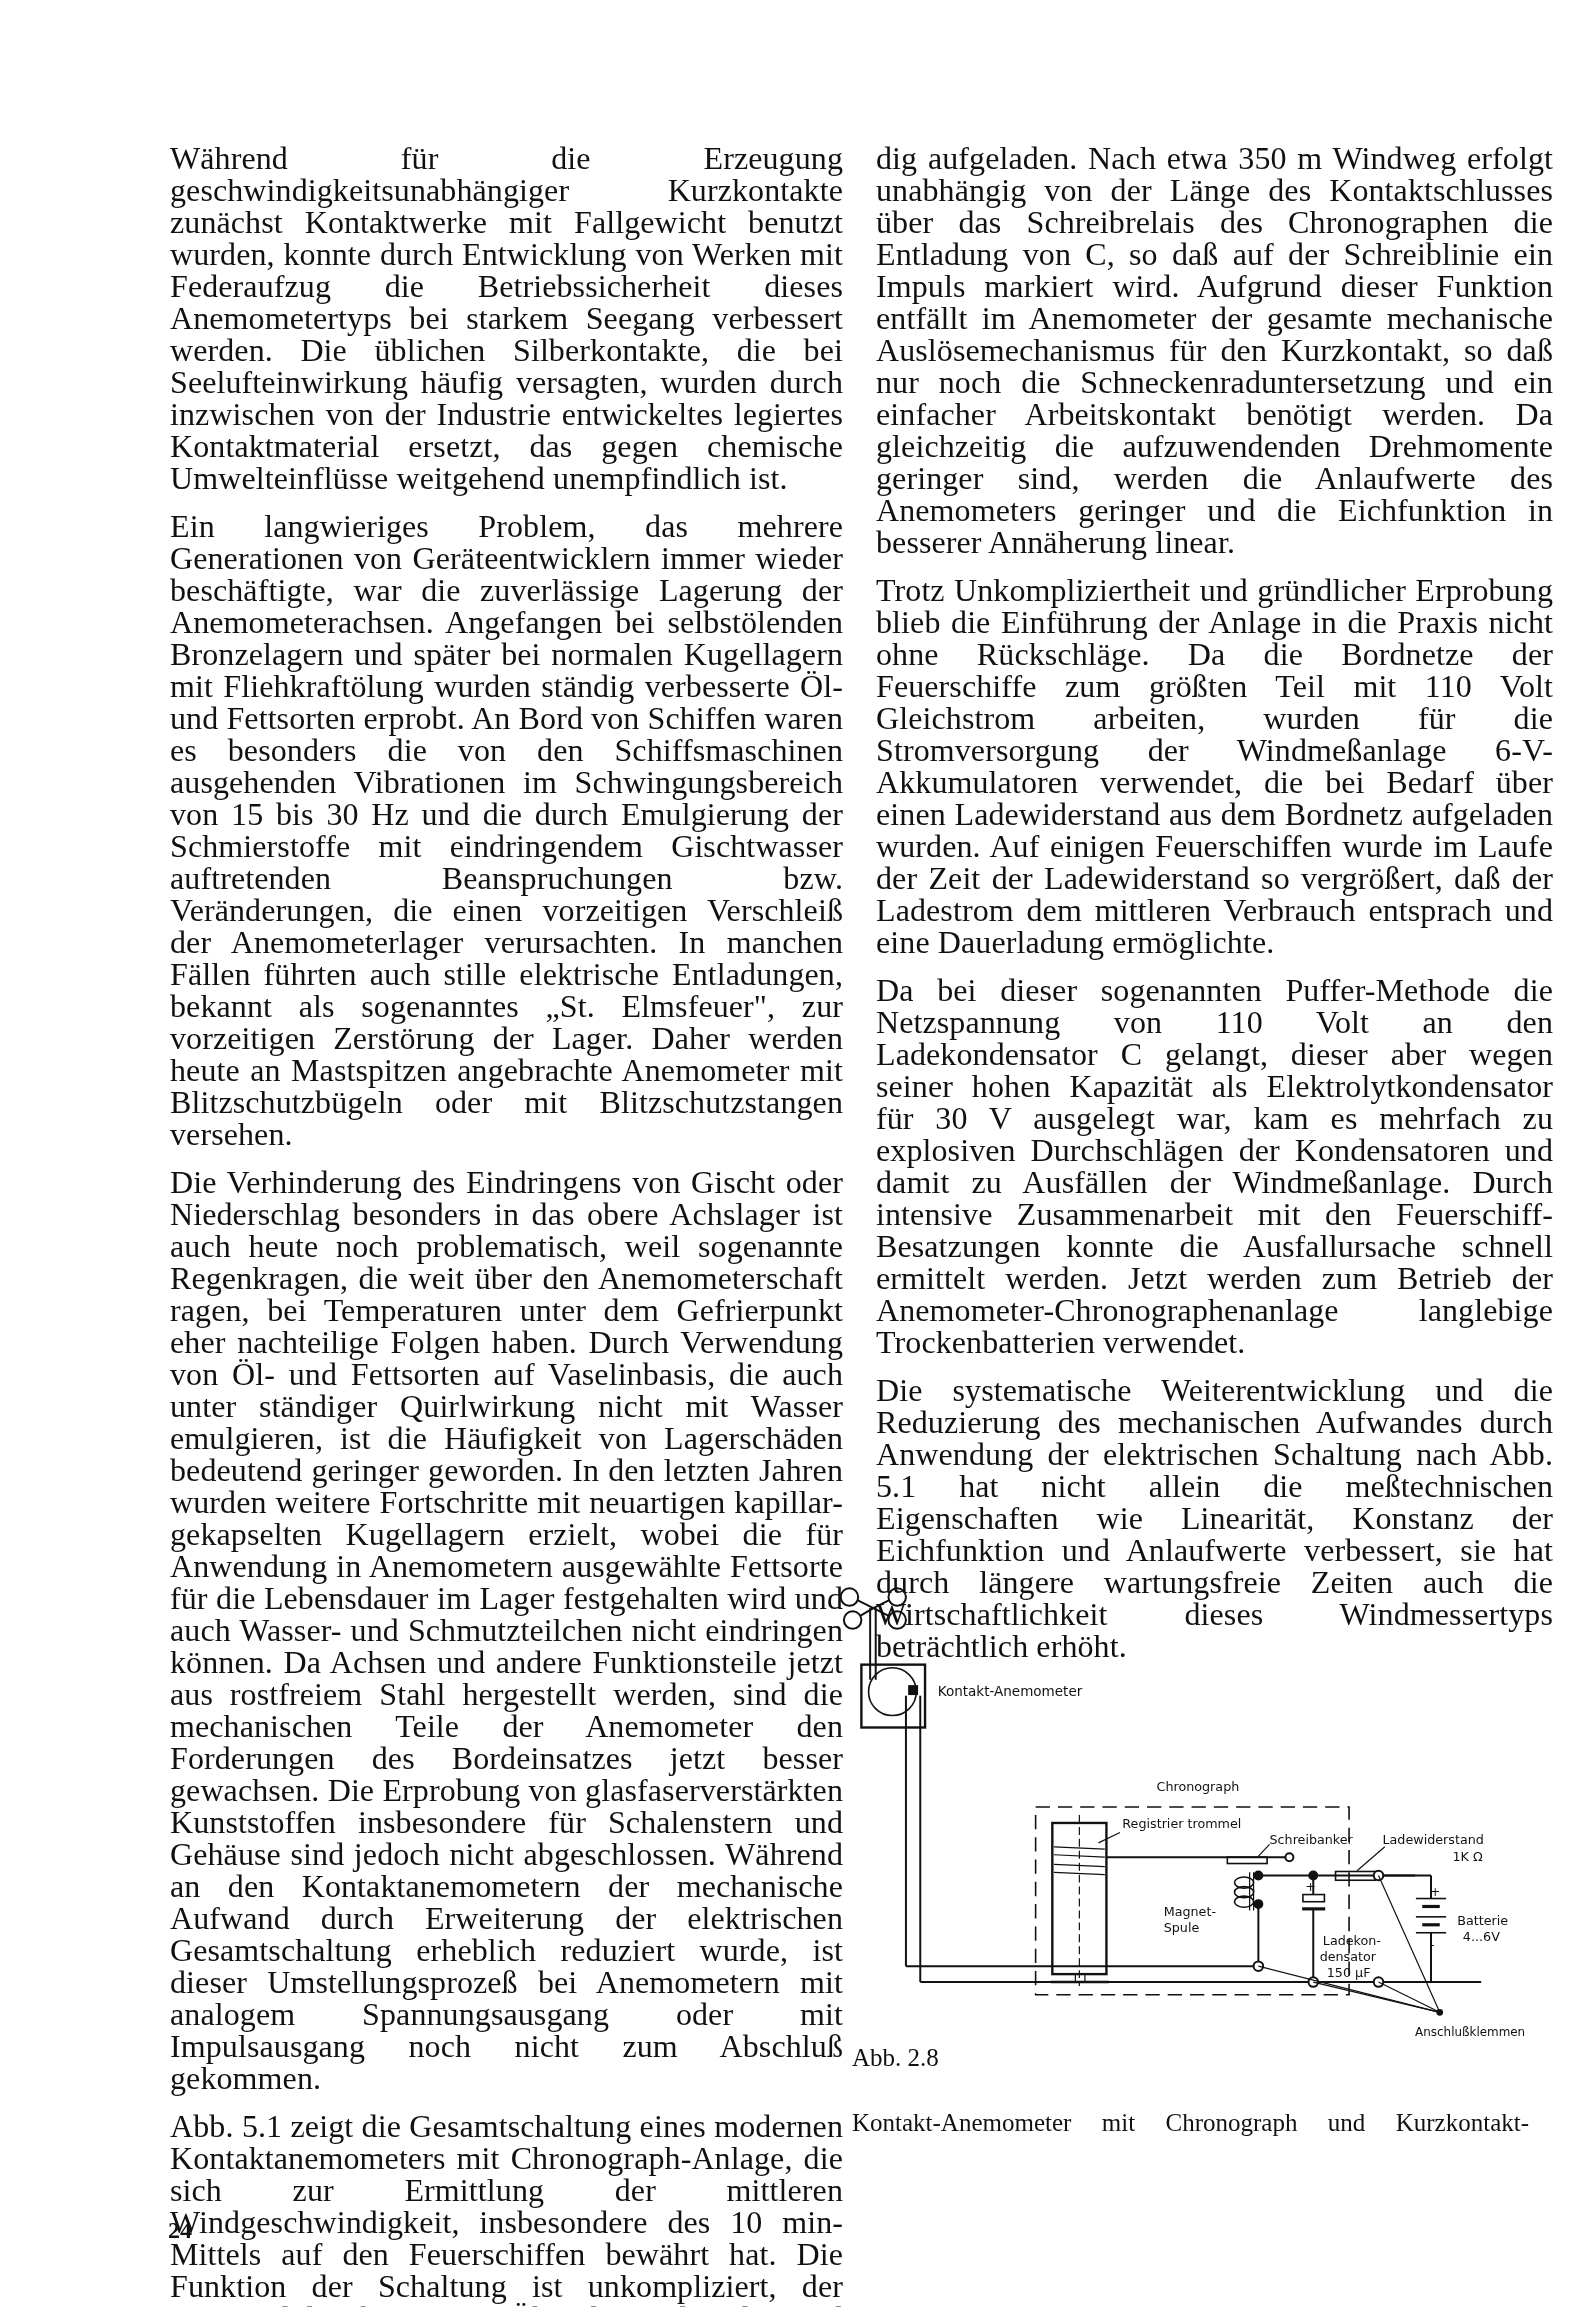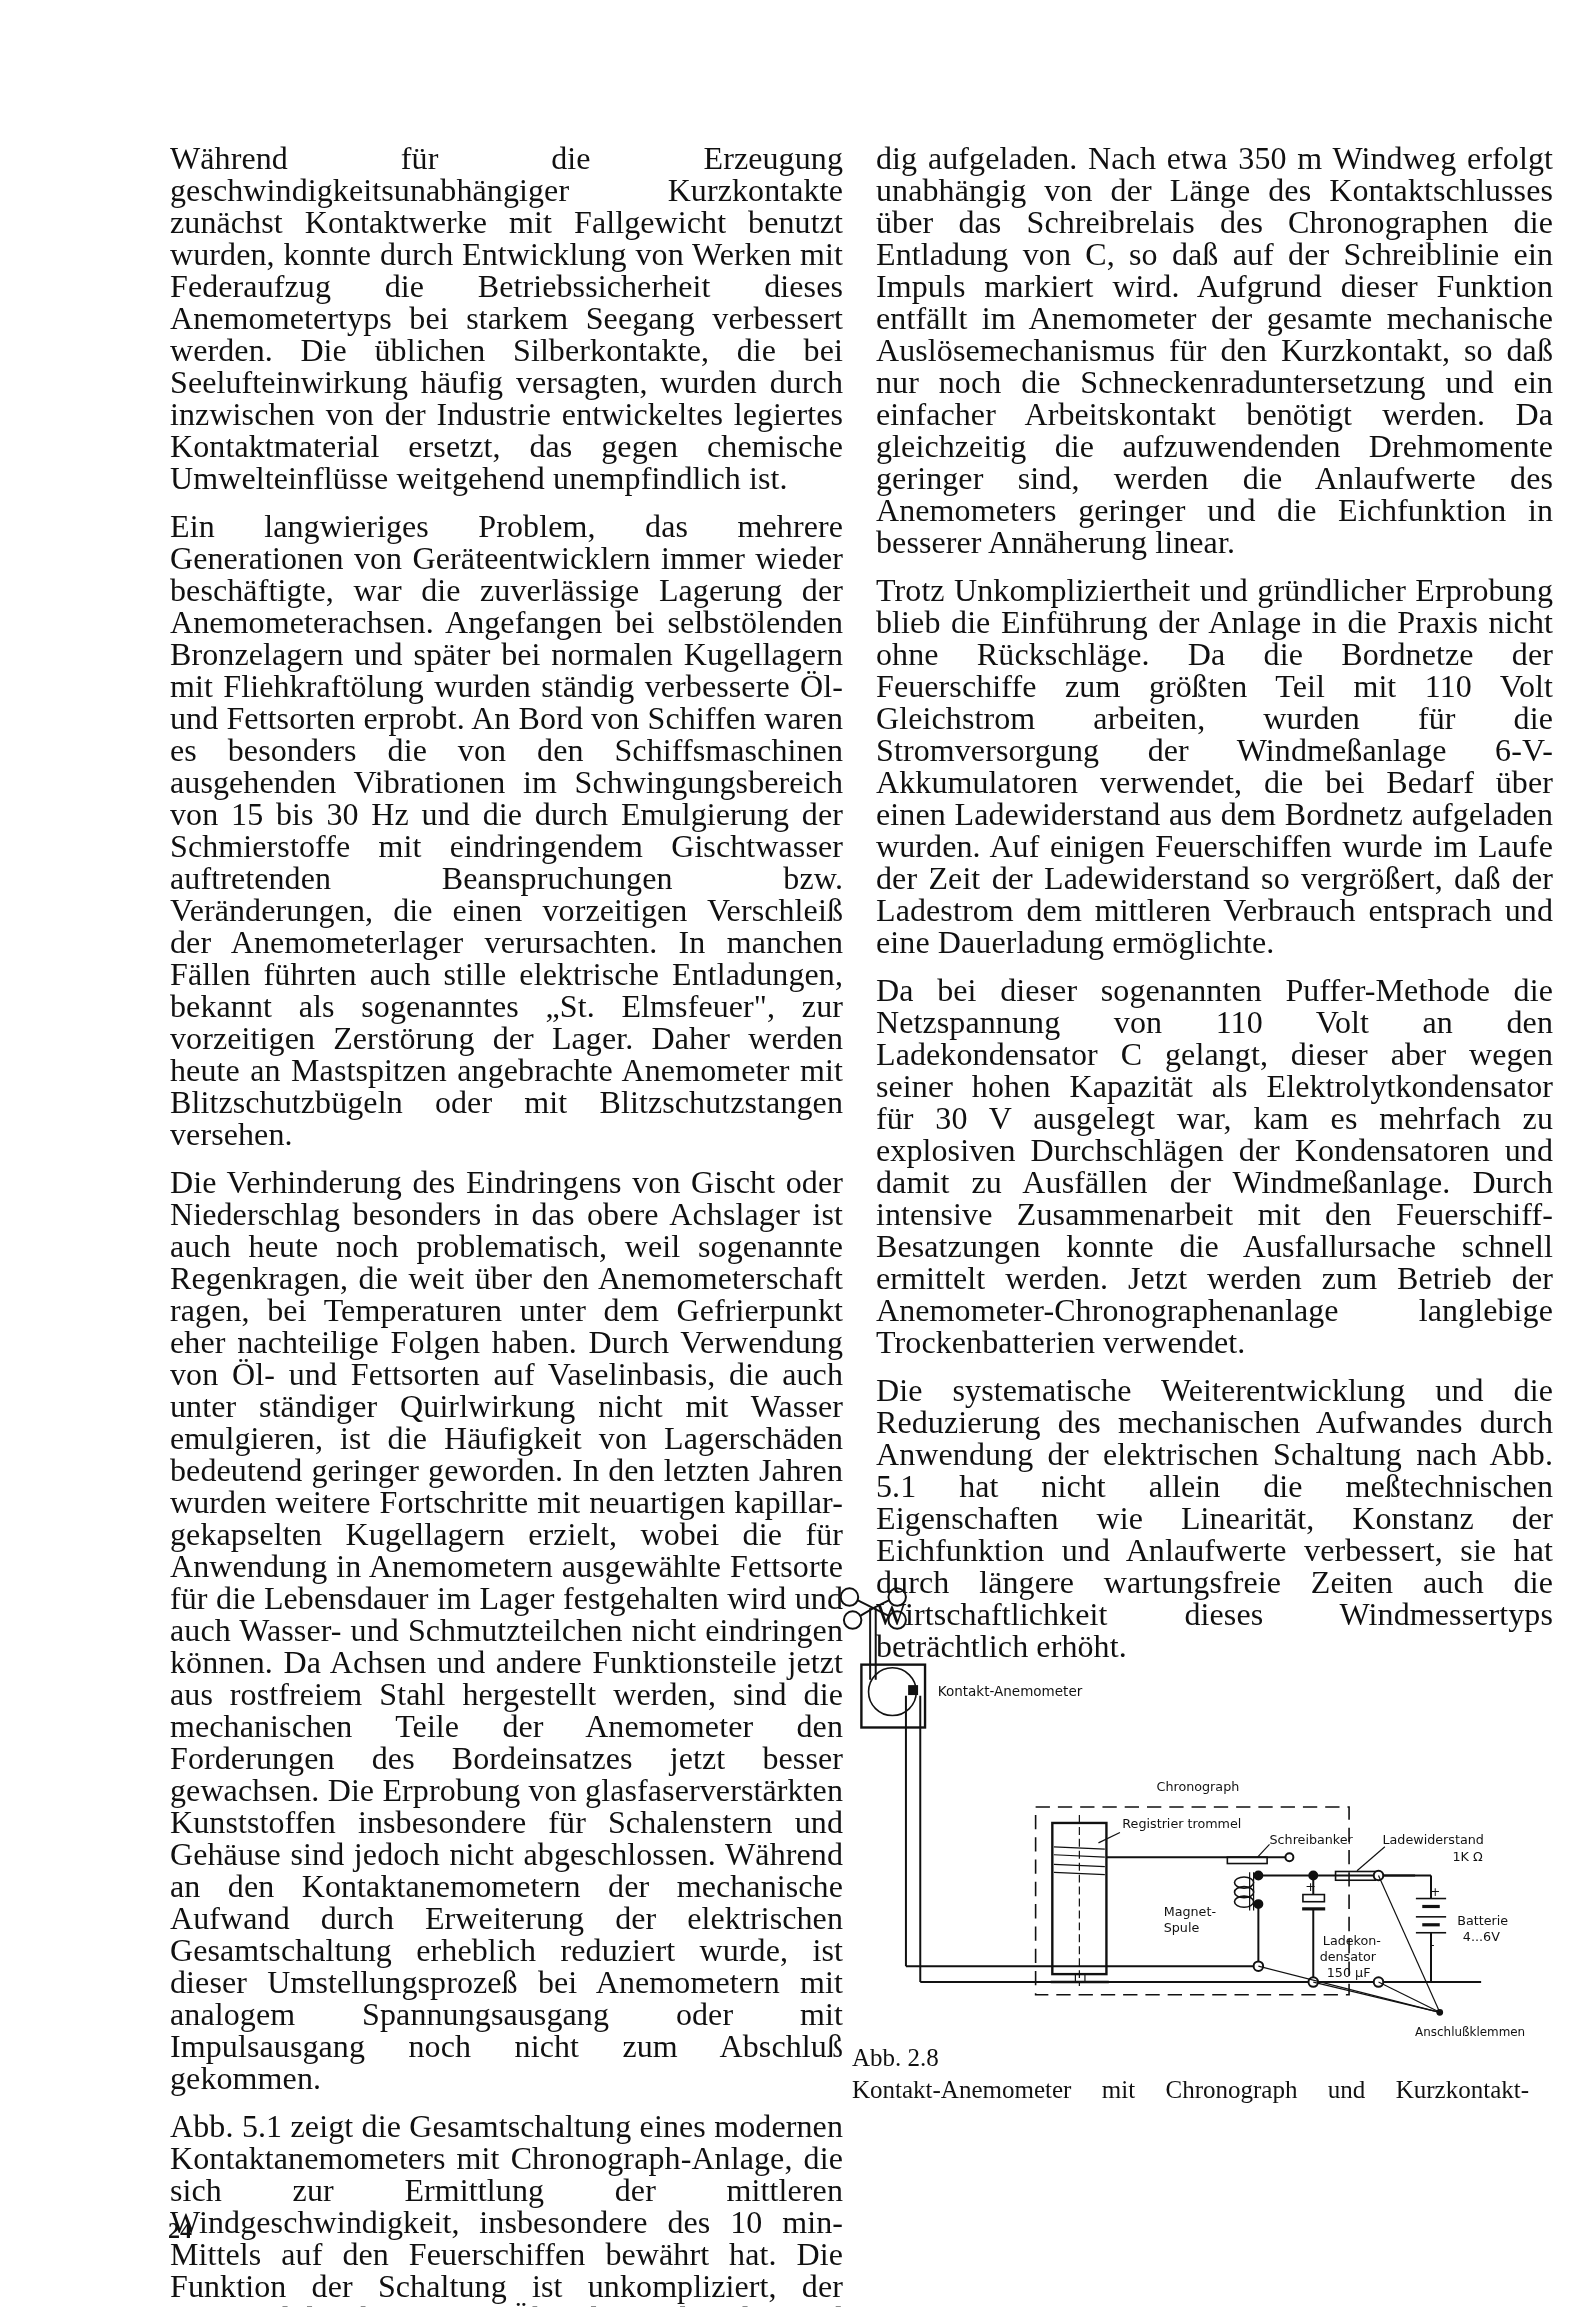--- a/index.html
+++ b/index.html
@@ -10,21 +10,21 @@
   #col-left { left:170px; }
   #col-right { left:852px; width:677px;margin-left:24px; }
   .para { margin:0 0 16px 0; }
   .page-number { position:absolute; left:168px; top:2173px; font-size:24px; font-weight:bold;
                  font-family:"Liberation Serif",serif;margin-top:44px; }
   .figure { position:absolute; left:824px; top:1576px; width:716px; height:478px; }
   .figure svg { width:716px; height:478px; display:block; }
   .figure text { font-family:"DejaVu Sans","Liberation Sans",sans-serif; fill:#111; }
   .caption { position:absolute; left:852px; top:2042px; width:677px; font-size:25px; line-height:32px;
              font-family:"Liberation Serif",serif; }
-  .caption .line2 { text-align:justify; text-align-last:justify; }
+  .caption .line2 { text-align:justify; text-align-last:justify;margin-top:33px; }
 </style>
 </head>
 <body>
 
 <div id="col-left" class="col">
   <p class="para">Während für die Erzeugung geschwindigkeitsunabhängiger Kurzkontakte zunächst Kontaktwerke mit Fallgewicht benutzt wurden, konnte durch Entwicklung von Werken mit Federaufzug die Betriebssicherheit dieses Anemometertyps bei starkem Seegang verbessert werden. Die üblichen Silberkontakte, die bei Seelufteinwirkung häufig versagten, wurden durch inzwischen von der Industrie entwickeltes legiertes Kontaktmaterial ersetzt, das gegen chemische Umwelteinflüsse weitgehend unempfindlich ist.</p>
   <p class="para">Ein langwieriges Problem, das mehrere Generationen von Geräteentwicklern immer wieder beschäftigte, war die zuverlässige Lagerung der Anemometerachsen. Angefangen bei selbstölenden Bronzelagern und später bei normalen Kugellagern mit Fliehkraftölung wurden ständig verbesserte Öl- und Fettsorten erprobt. An Bord von Schiffen waren es besonders die von den Schiffsmaschinen ausgehenden Vibrationen im Schwingungsbereich von 15 bis 30 Hz und die durch Emulgierung der Schmierstoffe mit eindringendem Gischtwasser auftretenden Beanspruchungen bzw. Veränderungen, die einen vorzeitigen Verschleiß der Anemometerlager verursachten. In manchen Fällen führten auch stille elektrische Entladungen, bekannt als sogenanntes „St. Elmsfeuer", zur vorzeitigen Zerstörung der Lager. Daher werden heute an Mastspitzen angebrachte Anemometer mit Blitzschutzbügeln oder mit Blitzschutzstangen versehen.</p>
   <p class="para">Die Verhinderung des Eindringens von Gischt oder Niederschlag besonders in das obere Achslager ist auch heute noch problematisch, weil sogenannte Regenkragen, die weit über den Anemometerschaft ragen, bei Temperaturen unter dem Gefrierpunkt eher nachteilige Folgen haben. Durch Verwendung von Öl- und Fettsorten auf Vaselinbasis, die auch unter ständiger Quirlwirkung nicht mit Wasser emulgieren, ist die Häufigkeit von Lagerschäden bedeutend geringer geworden. In den letzten Jahren wurden weitere Fortschritte mit neuartigen kapillar-gekapselten Kugellagern erzielt, wobei die für Anwendung in Anemometern ausgewählte Fettsorte für die Lebensdauer im Lager festgehalten wird und auch Wasser- und Schmutzteilchen nicht eindringen können. Da Achsen und andere Funktionsteile jetzt aus rostfreiem Stahl hergestellt werden, sind die mechanischen Teile der Anemometer den Forderungen des Bordeinsatzes jetzt besser gewachsen. Die Erprobung von glasfaserverstärkten Kunststoffen insbesondere für Schalenstern und Gehäuse sind jedoch nicht abgeschlossen. Während an den Kontaktanemometern der mechanische Aufwand durch Erweiterung der elektrischen Gesamtschaltung erheblich reduziert wurde, ist dieser Umstellungsprozeß bei Anemometern mit analogem Spannungsausgang oder mit Impulsausgang noch nicht zum Abschluß gekommen.</p>
   <p class="para">Abb. 5.1 zeigt die Gesamtschaltung eines modernen Kontaktanemometers mit Chronograph-Anlage, die sich zur Ermittlung der mittleren Windgeschwindigkeit, insbesondere des 10 min-Mittels auf den Feuerschiffen bewährt hat. Die Funktion der Schaltung ist unkompliziert, der Aufwand denkbar gering. Über den Ladewiderstand R wird der Kondensator C aus der Stromquelle B stän-</p>
 </div>

